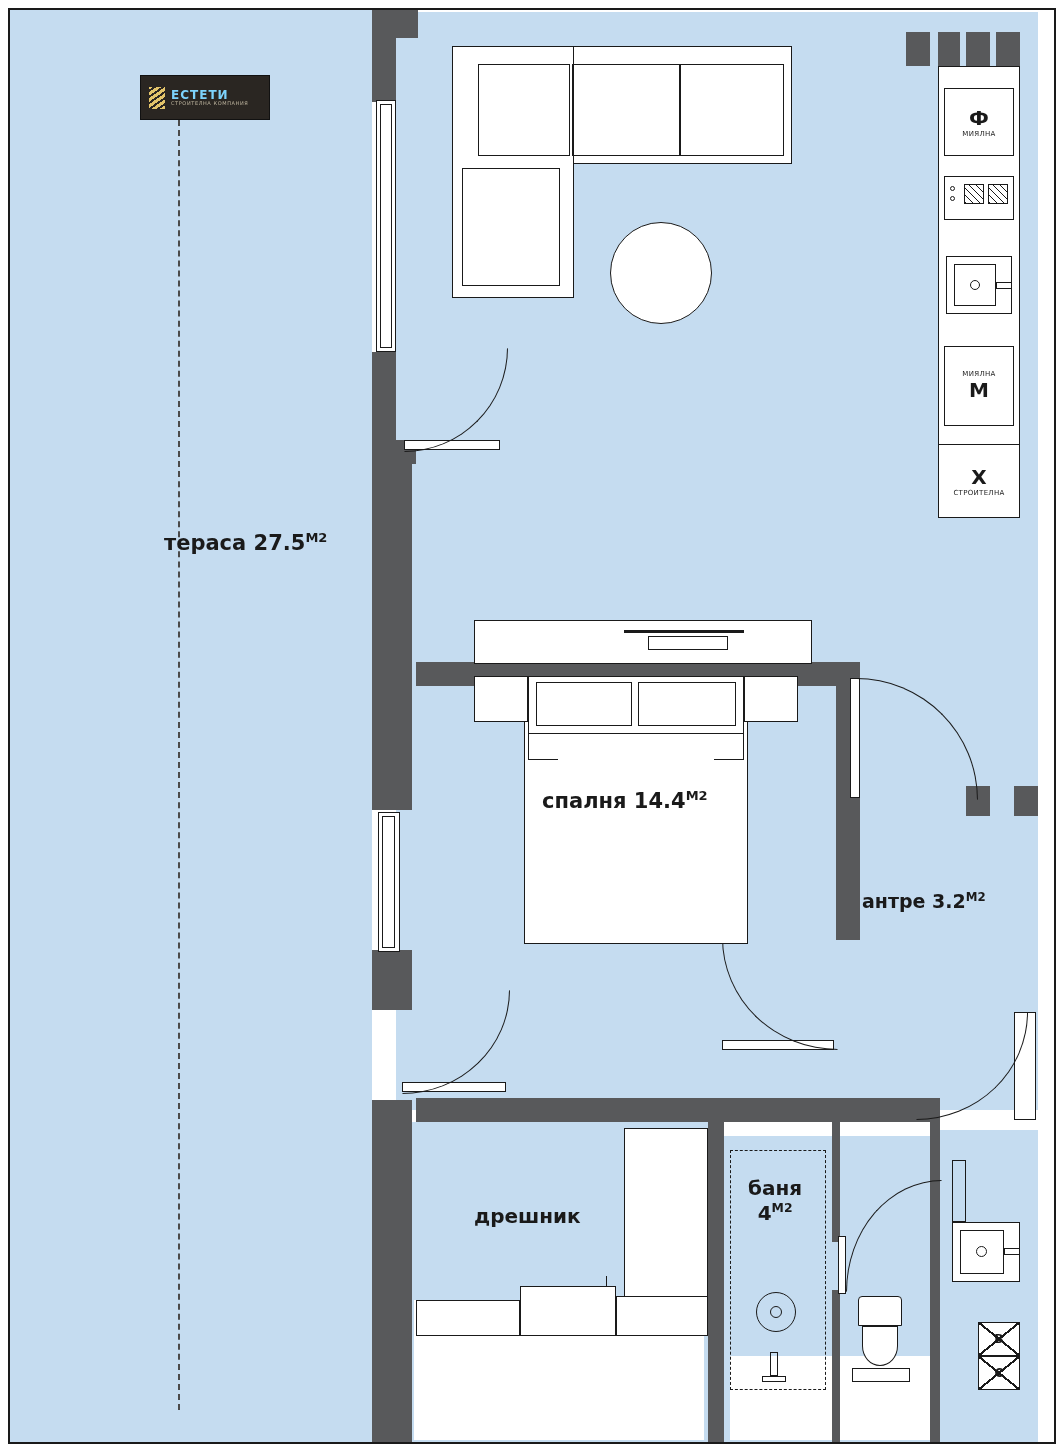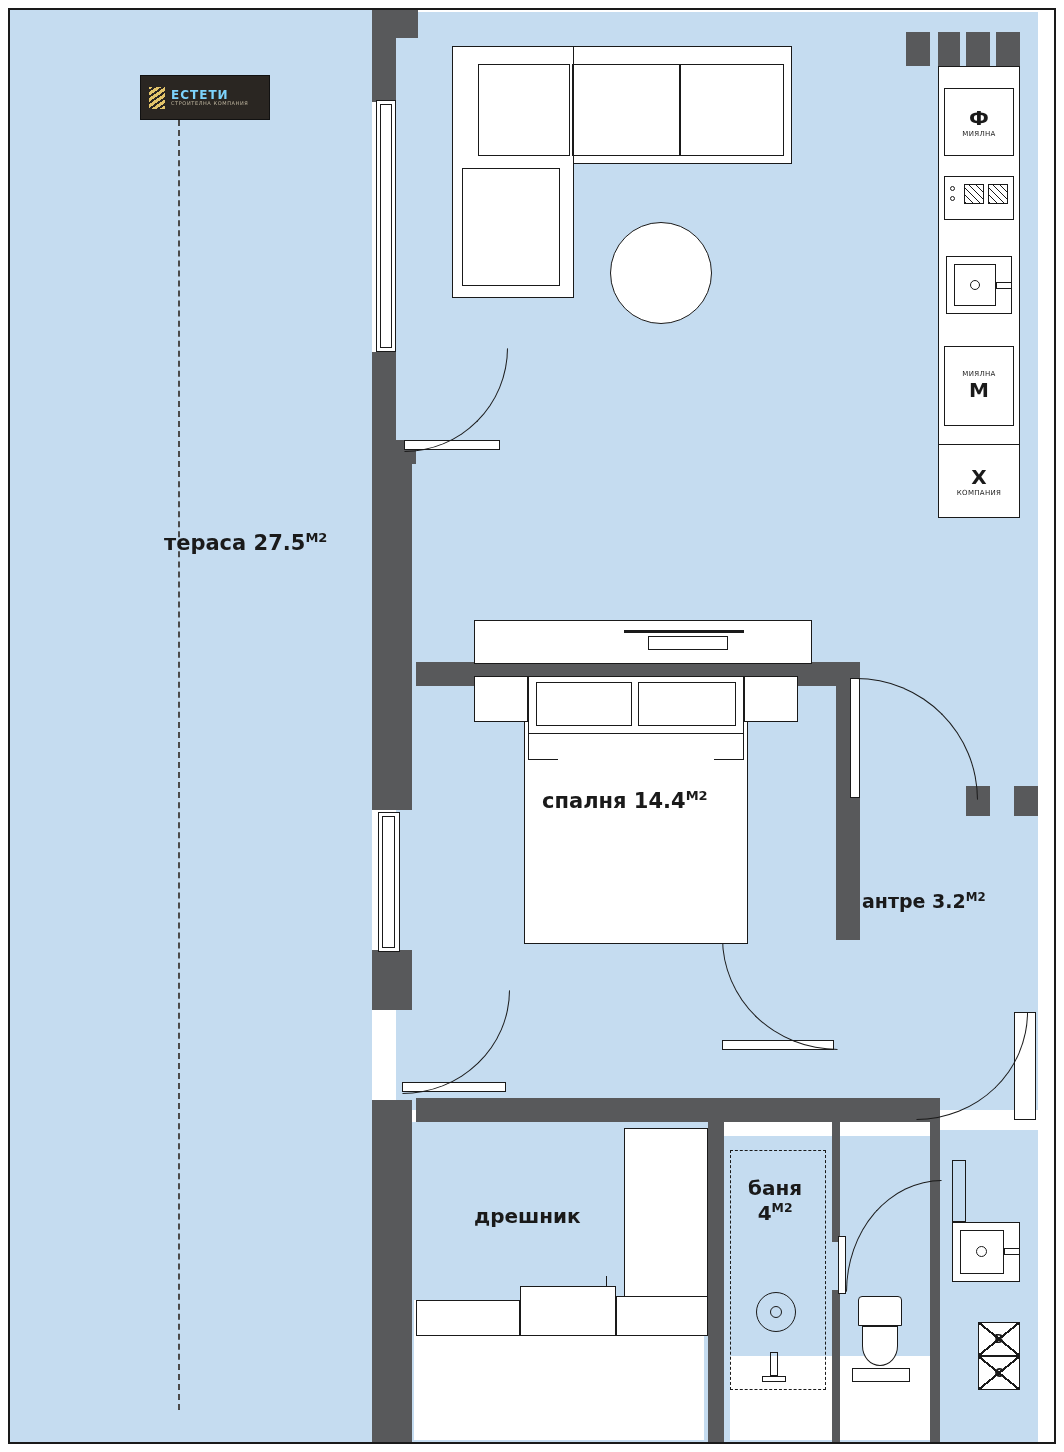--- a/index.html
+++ b/index.html
@@ -246,21 +246,21 @@
   <div class="outline-thin" style="left:970px; top:280px; width:10px; height:10px; border-radius:50%;"></div>
   <div class="outline-thin" style="left:996px; top:282px; width:16px; height:7px;"></div>
 
   <div class="appl" style="left:944px; top:346px; width:70px; height:80px;">
     <div class="sm">МИЯЛНА</div>
     <div class="big">М</div>
   </div>
 
   <div class="appl" style="left:938px; top:444px; width:82px; height:74px; justify-content:center;">
     <div class="big">Х</div>
-    <div class="sm">КОМПАНИЯ</div>
+    <div class="sm">СТРОИТЕЛНА</div>
   </div>
 
   <div class="outline" style="left:474px; top:620px; width:338px; height:44px; background:#ffffff;"></div>
   <div class="outline-thin" style="left:624px; top:630px; width:120px; height:3px; background:#1a1a1a; border:none;"></div>
   <div class="outline-thin" style="left:648px; top:636px; width:80px; height:14px;"></div>
 
   <div class="outline" style="left:524px; top:700px; width:224px; height:244px; background:#ffffff;"></div>
   <div class="outline" style="left:528px; top:676px; width:216px; height:58px; background:#ffffff;"></div>
   <div class="outline-thin" style="left:536px; top:682px; width:96px; height:44px;"></div>
   <div class="outline-thin" style="left:638px; top:682px; width:98px; height:44px;"></div>

